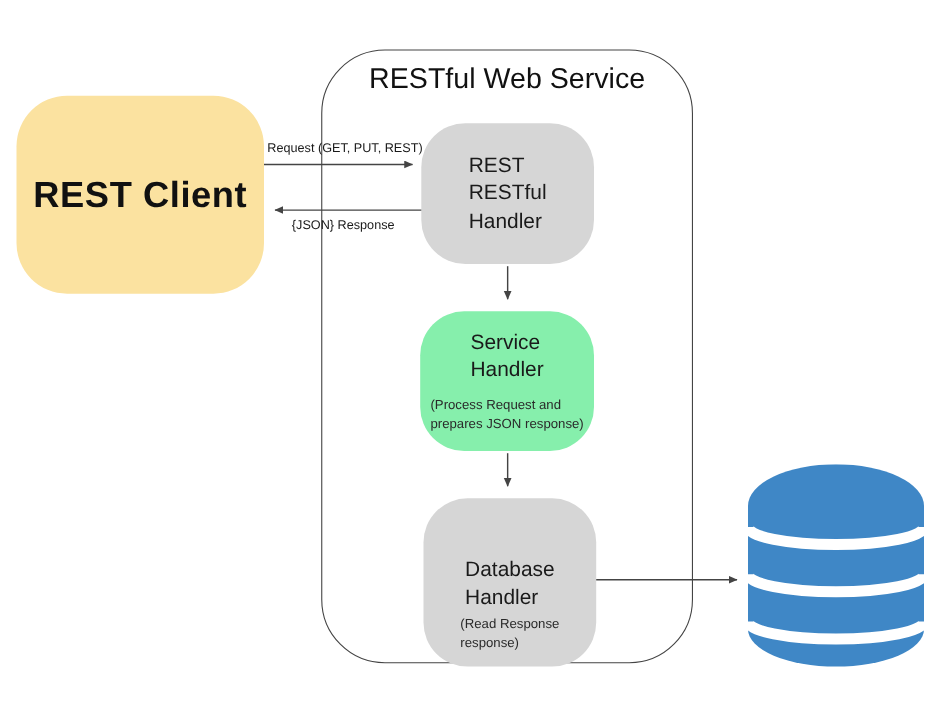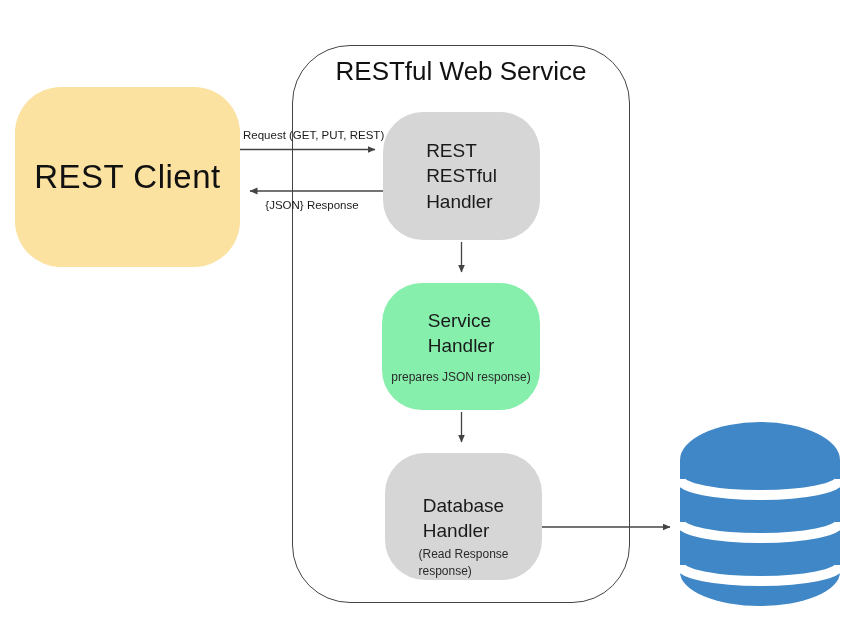--- a/index.html
+++ b/index.html
@@ -13,21 +13,21 @@
     overflow: hidden;
   }
 
   
   .client-node {
     position: absolute;
     left: 15px; top: 87px;
     width: 225px; height: 180px;
     background: #fbe2a0;
     border-radius: 46px;
-    display: flex; align-items: center; justify-content: center;
+    display: flex; align-items: center; justify-content: center; font-weight: bold;
   }
   .client-label {
     font-size: 33px;
     letter-spacing: 0.5px;
     color: #111111;
     white-space: nowrap;
   }
 
   
   .service-container {
@@ -53,21 +53,21 @@
   .handler-node {
     position: absolute;
     background: #d6d6d6;
     border-radius: 40px;
     display: flex; flex-direction: column;
     align-items: center; justify-content: center;
     box-sizing: border-box;
   }
   .handler-rest-request { left: 383px; top: 112px; width: 157px; height: 128px; }
   .handler-service      { left: 382px; top: 283px; width: 158px; height: 127px; }
-  .handler-database     { left: 385px; top: 453px; width: 157px; height: 127px; padding-top: 40px; }
+  .handler-database     { left: 385px; top: 453px; width: 157px; height: 153px; padding-top: 40px; }
 
   .handler-label {
     font-size: 19px;
     line-height: 1.32;
     text-align: left;
     color: #1a1a1a;
     white-space: nowrap;
   }
   .handler-label span { display: block; }
   .handler-note {
@@ -124,20 +124,21 @@
       <span>Handler</span>
     </div>
   </div>
 
   <div class="handler-node handler-service" style="background-color: #86efac;">
     <div class="handler-label">
       <span>Service</span>
       <span>Handler</span>
     </div>
     <div class="handler-note note-gap-large">
+      <span>(Process Request and</span>
       <span>prepares JSON response)</span>
     </div>
   </div>
 
   <div class="handler-node handler-database" style="background-color: rgb(214, 214, 214);">
     <div class="handler-label">
       <span>Database</span>
       <span>Handler</span>
     </div>
     <div class="handler-note note-gap-small">

